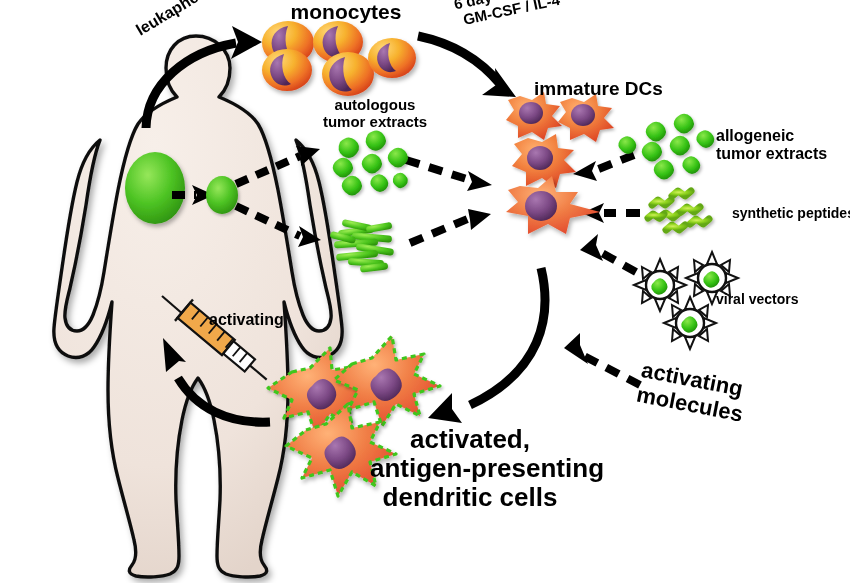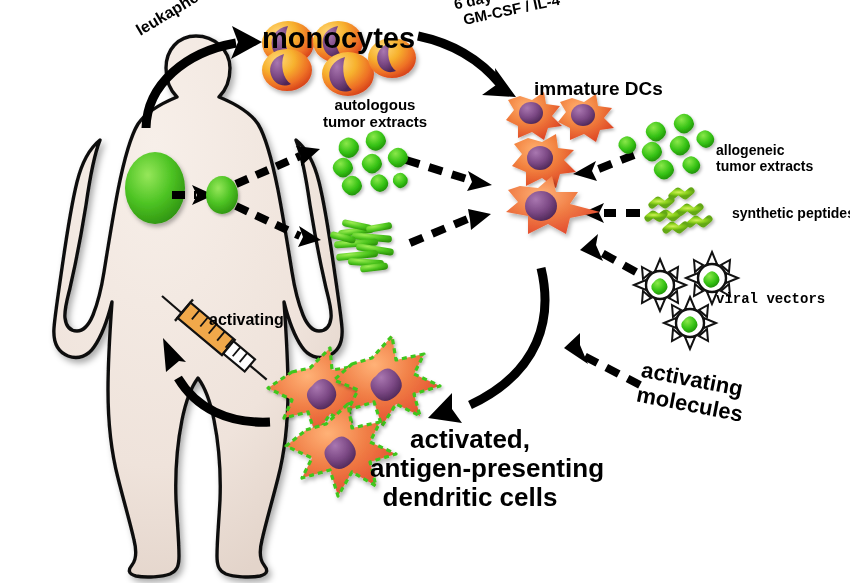--- a/index.html
+++ b/index.html
@@ -388,37 +388,37 @@
         <line x1="232" y1="322" x2="232" y2="334"></line>
         <line x1="243" y1="324" x2="243" y2="336"></line>
         <line x1="252" y1="324" x2="252" y2="336"></line>
       </g>
     </g>
   </g>
 </svg>
 
 <div class="lbl" style="left:133px;top:24px;font-size:16px;transform:rotate(-31deg);transform-origin:left top;">leukapheresis</div>
 
-<div class="lbl ctr" style="left:262px;top:0px;width:150px;font-size:29px;margin-top:22px;">monocytes</div>
+<div class="lbl ctr" style="left:271px;top:0px;width:150px;font-size:21px;">monocytes</div>
 
 <div class="lbl ctr" style="left:428px;top:2px;width:160px;font-size:15px;transform:rotate(-12deg);transform-origin:left top;">6 day culture in
 GM-CSF / IL-4</div>
 
 <div class="lbl lft" style="left:534px;top:78px;font-size:19px;">immature DCs</div>
 
 <div class="lbl ctr" style="left:310px;top:97px;width:130px;font-size:15px;">autologous
 tumor extracts</div>
 
 
-<div class="lbl lft" style="left:716px;top:127px;width:130px;font-size:14px;margin-top:16px;">allogeneic
+<div class="lbl lft" style="left:716px;top:127px;width:130px;font-size:16px;">allogeneic
 tumor extracts</div>
 
 <div class="lbl lft" style="left:732px;top:206px;font-size:14px;">synthetic peptides</div>
 
-<div class="lbl lft" style="left:716px;top:292px;font-size:14px;font-family:Liberation Mono, monospace;">viral vectors</div>
+<div class="lbl lft" style="left:716px;top:292px;font-size:14px;">viral vectors</div>
 
 <div class="lbl lft" style="left:644px;top:358px;width:180px;font-size:22px;transform:rotate(11deg);transform-origin:left top;">activating
 molecules</div>
 
 <div class="lbl lft" style="left:209px;top:311px;font-size:16px;">activating</div>
 
 <div class="lbl ctr" style="left:370px;top:425px;width:200px;font-size:26px;">activated,
 antigen-presenting
 dendritic cells</div>
 

